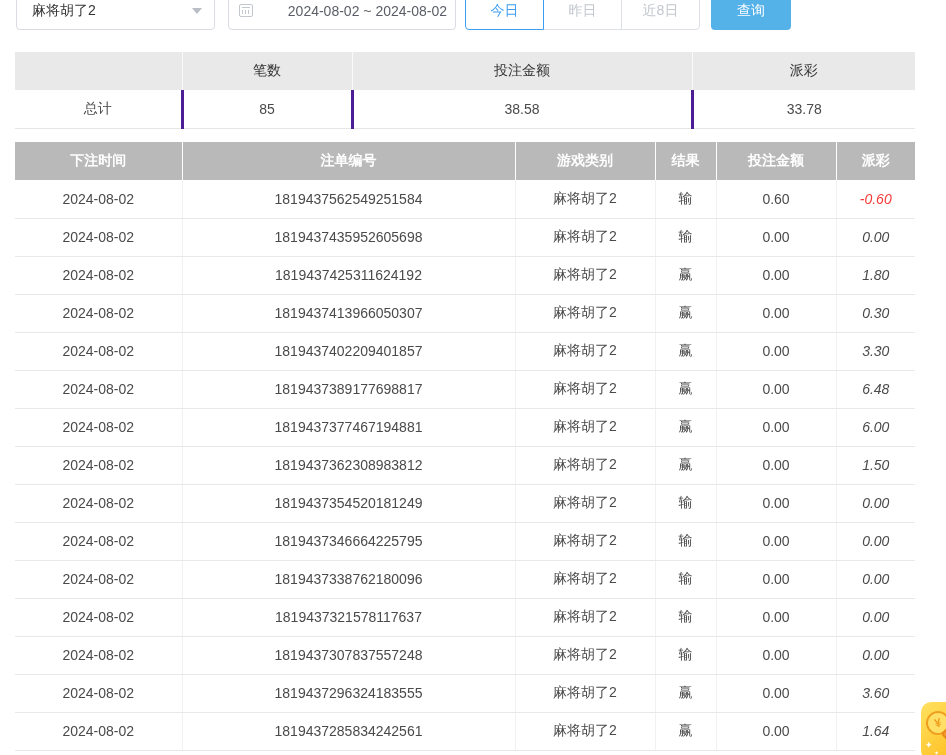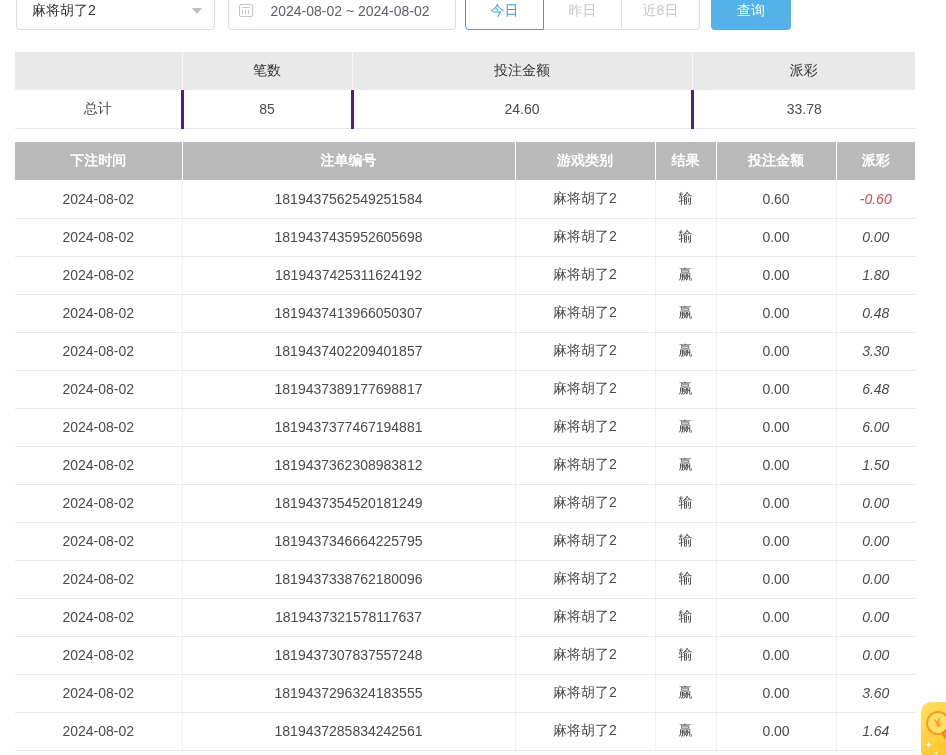--- a/index.html
+++ b/index.html
@@ -22,21 +22,21 @@
     width: 0; height: 0;
     border-left: 5px solid transparent; border-right: 5px solid transparent;
     border-top: 6px solid #b9bdc6;
   }
   .date-box {
     position: absolute; left: 228px; top: -9px; width: 228px; height: 39px;
     border: 1px solid #d9dce3; border-radius: 4px; background: #fff;
     display: flex; align-items: center; padding: 0 8px;
     font-size: 14px; color: #5a5e66; cursor: pointer;
   }
-  .date-box .val { flex: 1; text-align: center; }
+  .date-box .val { flex: 1; text-align: right; }
   .cal-icon {
     width: 14px; height: 13px; border: 1px solid #c3c7cf; border-radius: 2px;
     position: relative; margin-left: 2px; flex: 0 0 auto;
   }
   .cal-icon::before {
     content: ""; position: absolute; left: 2px; right: 2px; top: 2px;
     border-top: 1px solid #c3c7cf;
   }
   .cal-icon::after {
     content: ""; position: absolute; left: 2px; top: 5px; width: 8px; height: 4px;
@@ -146,21 +146,21 @@
         <th></th>
         <th>笔数</th>
         <th>投注金额</th>
         <th>派彩</th>
       </tr>
     </thead>
     <tbody>
       <tr>
         <td>总计</td>
         <td>85</td>
-        <td>24.60</td>
+        <td>38.58</td>
         <td>33.78</td>
       </tr>
     </tbody>
   </table>
 
   <table class="records">
     <colgroup>
         <col style="width:167px">
         <col style="width:333px">
         <col style="width:140px">
@@ -202,21 +202,21 @@
           <td>赢</td>
           <td>0.00</td>
           <td>1.80</td>
         </tr>
         <tr>
           <td>2024-08-02</td>
           <td>1819437413966050307</td>
           <td>麻将胡了2</td>
           <td>赢</td>
           <td>0.00</td>
-          <td>0.48</td>
+          <td>0.30</td>
         </tr>
         <tr>
           <td>2024-08-02</td>
           <td>1819437402209401857</td>
           <td>麻将胡了2</td>
           <td>赢</td>
           <td>0.00</td>
           <td>3.30</td>
         </tr>
         <tr>

